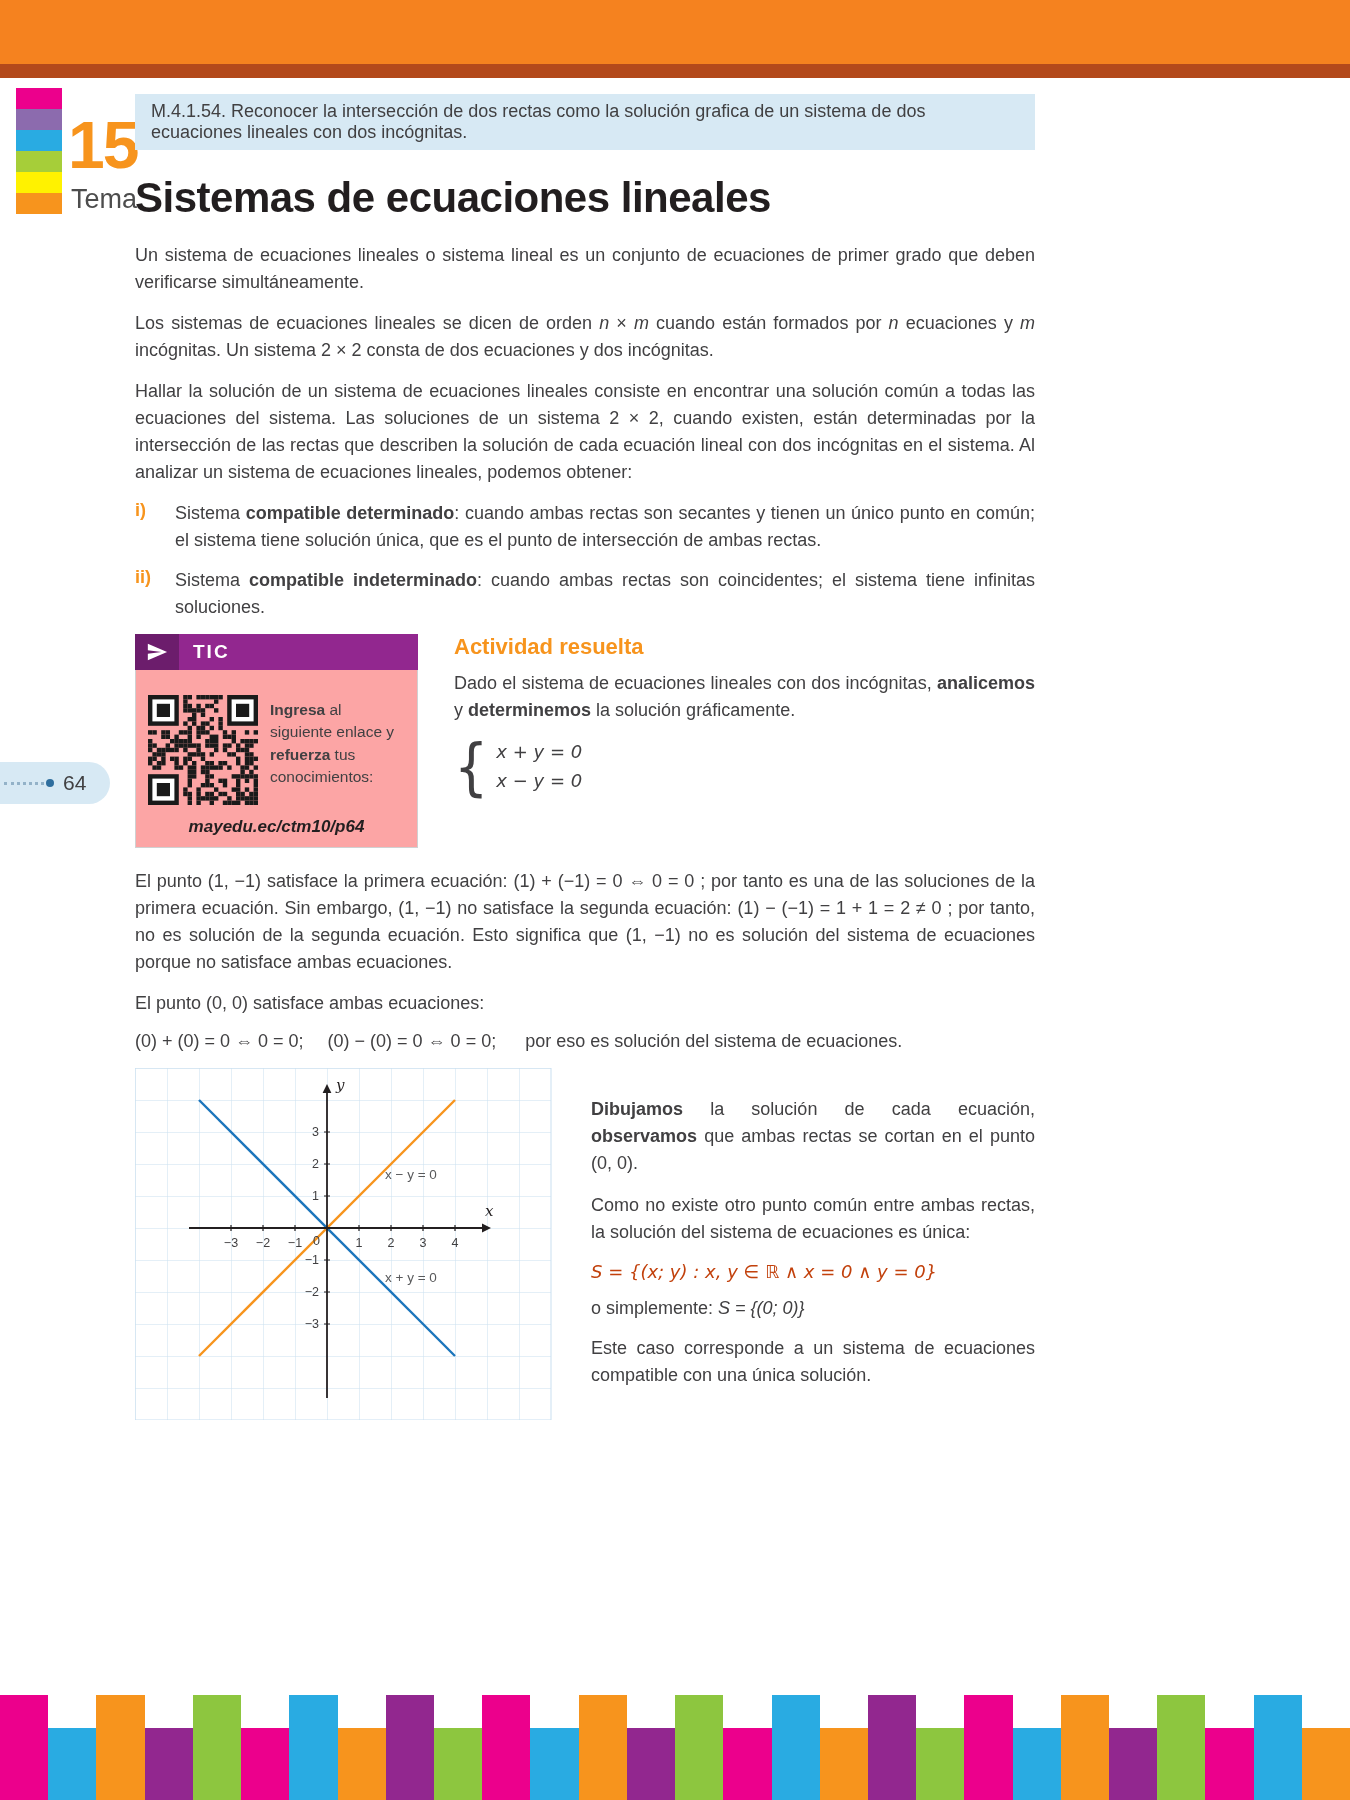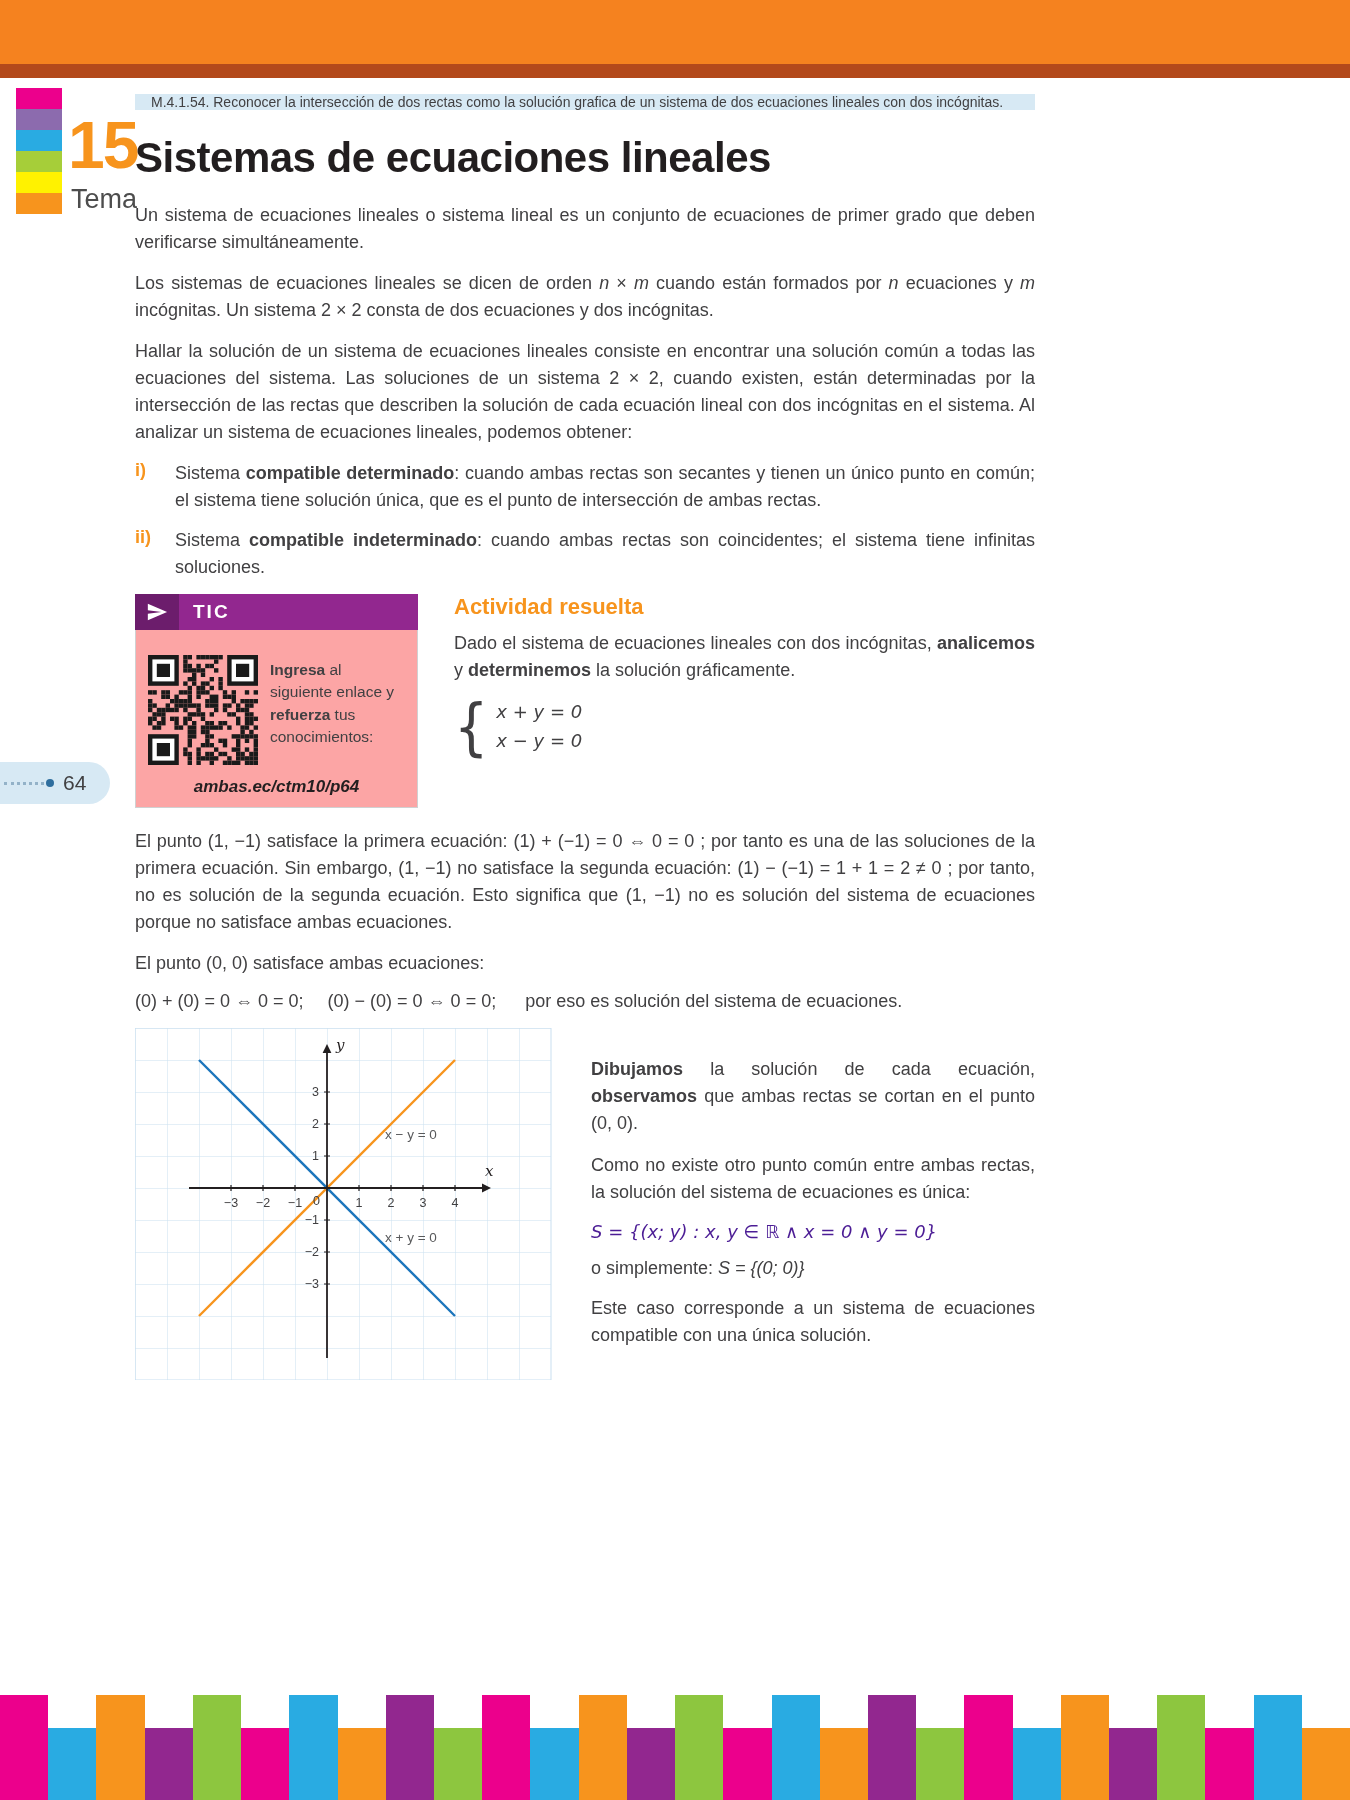--- a/index.html
+++ b/index.html
@@ -17,21 +17,21 @@
                color:#F7941D;line-height:1;letter-spacing:-2px}
   .tema-label{position:absolute;left:55px;top:96px;font-size:27px;color:#4D4D4D}
   
   .page-tab{position:absolute;left:0;top:762px;width:110px;height:42px;background:#D7E9F4;
             border-radius:0 21px 21px 0;display:flex;align-items:center;padding-left:4px}
   .tab-leader{width:40px;border-top:3px dotted #93B2C8;flex:none}
   .tab-dot{width:8px;height:8px;border-radius:50%;background:#2E6E9E;flex:none;margin-left:2px}
   .tab-num{font-size:21px;color:#414042;margin-left:9px}
   
   .content{position:relative;margin-left:135px;width:900px}
-  .standard-banner{margin-top:16px;background:#D7E9F4;padding:0 16px;font-size:14px;
+  .standard-banner{margin-top:16px;background:#D7E9F4;padding:7px 16px;font-size:18px;
                    color:#414042;width:100%}
   .title{font-size:42px;font-weight:700;color:#221E1F;margin:24px 0 20px;letter-spacing:-0.5px}
   .body-text{font-size:18px;line-height:1.5;text-align:justify;margin-bottom:14px}
   .b{font-weight:700}
   .it{font-style:italic}
   
   .roman-list{margin:2px 0 6px}
   .list-item{display:flex;margin-bottom:13px}
   .li-marker{flex:none;width:40px;color:#F7941D;font-weight:700;font-size:18px}
   .li-body{flex:1;text-align:justify;font-size:18px;line-height:1.5}
@@ -54,21 +54,21 @@
   .sys-eq{font-family:"DejaVu Sans",sans-serif;font-style:italic;font-size:18px;line-height:1.6;color:#414042}
   
   .math{font-family:Liberation Sans, sans-serif;font-size:18px}
   .equation-line{font-size:18px;margin:4px 0 16px}
   .eq-m{margin-right:24px}
   
   .graph-row{display:flex;margin-top:10px}
   .graph-box{flex:none;width:420px}
   .discussion{flex:1;margin-left:36px;padding-top:28px}
   .discussion .body-text{margin-bottom:15px}
-  .set-line{font-family:"DejaVu Sans",sans-serif;font-style:italic;font-size:18px;margin:14px 0 16px;color:#4c1d95}
+  .set-line{font-family:"DejaVu Sans",sans-serif;font-style:italic;font-size:18px;margin:14px 0 16px;color:#c2410c}
   .simple-line{font-size:18px;margin-bottom:16px}
   
   .graph-tick{font-family:"Liberation Sans",sans-serif;font-size:12.5px;fill:#414042}
   .graph-axis-label{font-family:"DejaVu Serif",serif;font-style:italic;font-size:15px;fill:#231F20}
   .graph-line-label{font-family:"Liberation Sans",sans-serif;font-size:13.5px;fill:#58595B}
   
   .footer-bars{position:absolute;left:0;bottom:0;width:1350px;height:105px;display:flex;
                align-items:flex-end;overflow:hidden}
 </style>
 </head>
@@ -369,21 +369,21 @@
                   <rect x="72" y="0" width="28" height="28" fill="#1a1a1a"></rect>
                   <rect x="76" y="4" width="20" height="20" fill="#ffffff"></rect>
                   <rect x="80" y="8" width="12" height="12" fill="#1a1a1a"></rect>
                   <rect x="0" y="72" width="28" height="28" fill="#1a1a1a"></rect>
                   <rect x="4" y="76" width="20" height="20" fill="#ffffff"></rect>
                   <rect x="8" y="80" width="12" height="12" fill="#1a1a1a"></rect>
                 </svg>
             </div>
             <div class="tic-text"><span class="b">Ingresa</span><span> al siguiente enlace y </span><span class="b">refuerza</span><span> tus conocimientos:</span></div>
           </div>
-          <div class="tic-link">ambas.ec/ctm10/p64</div>
+          <div class="tic-link">mayedu.ec/ctm10/p64</div>
         </div>
       </div>
 
       <div class="activity">
         <h2 class="activity-heading">Actividad resuelta</h2>
         <p class="body-text"><span>Dado el sistema de ecuaciones lineales con dos incógnitas, </span><span class="b">analicemos</span><span> y </span><span class="b">determinemos</span><span> la solución gráficamente.</span></p>
         <div class="system">
           <span class="brace">{</span>
           <span>
             <div class="sys-eq">x + y = 0</div>

